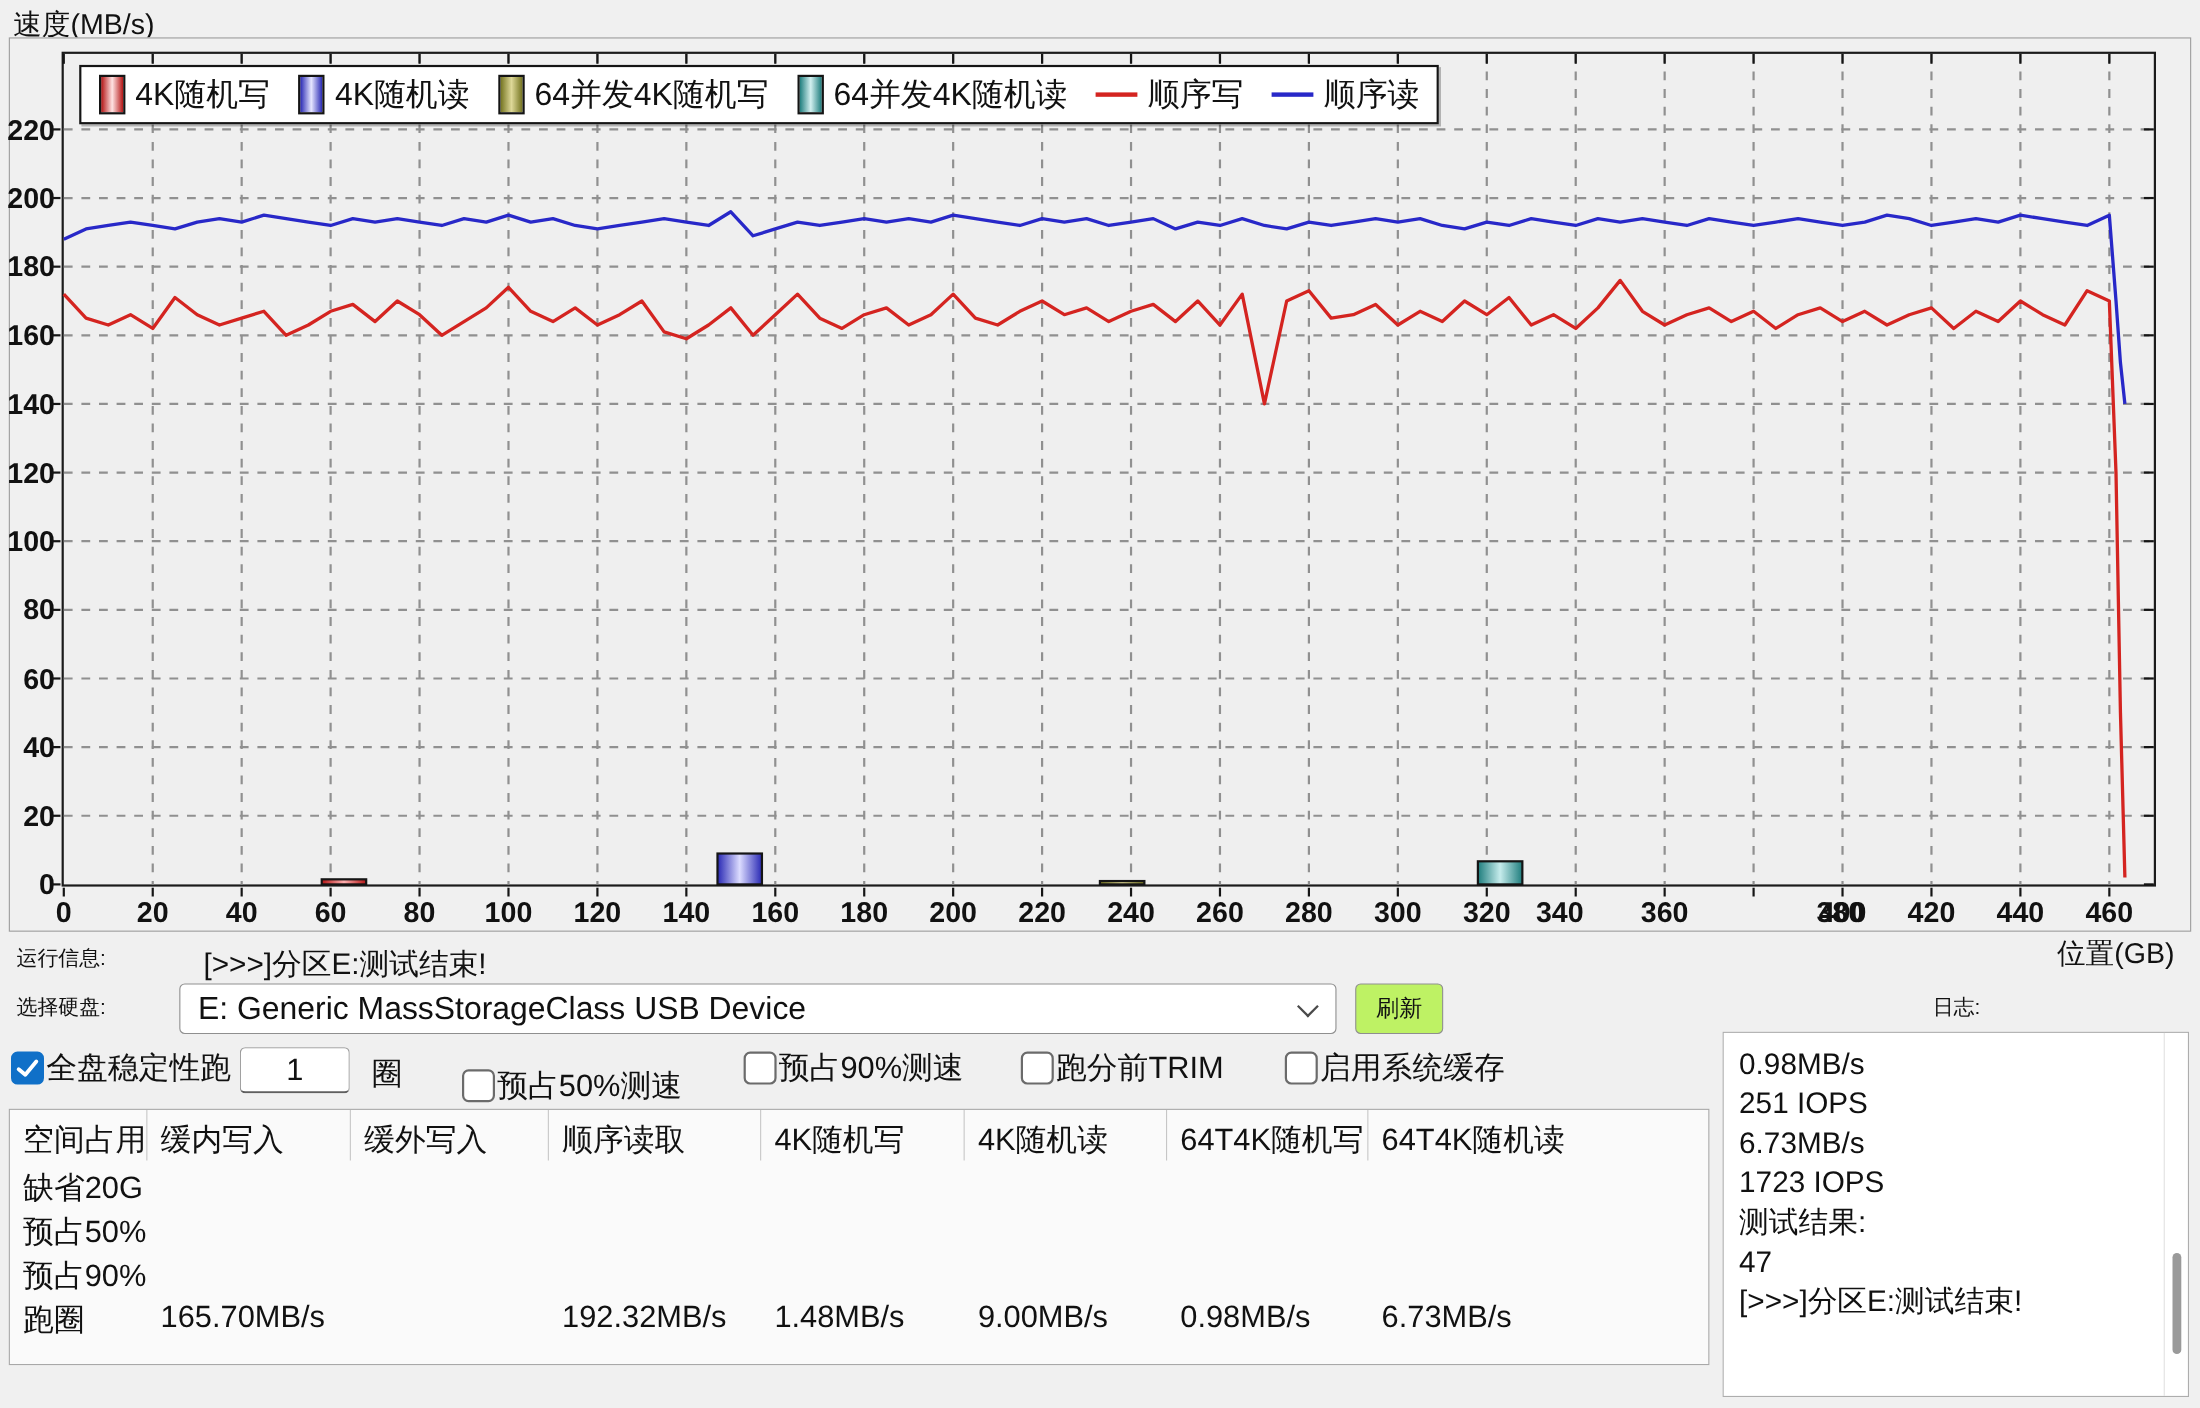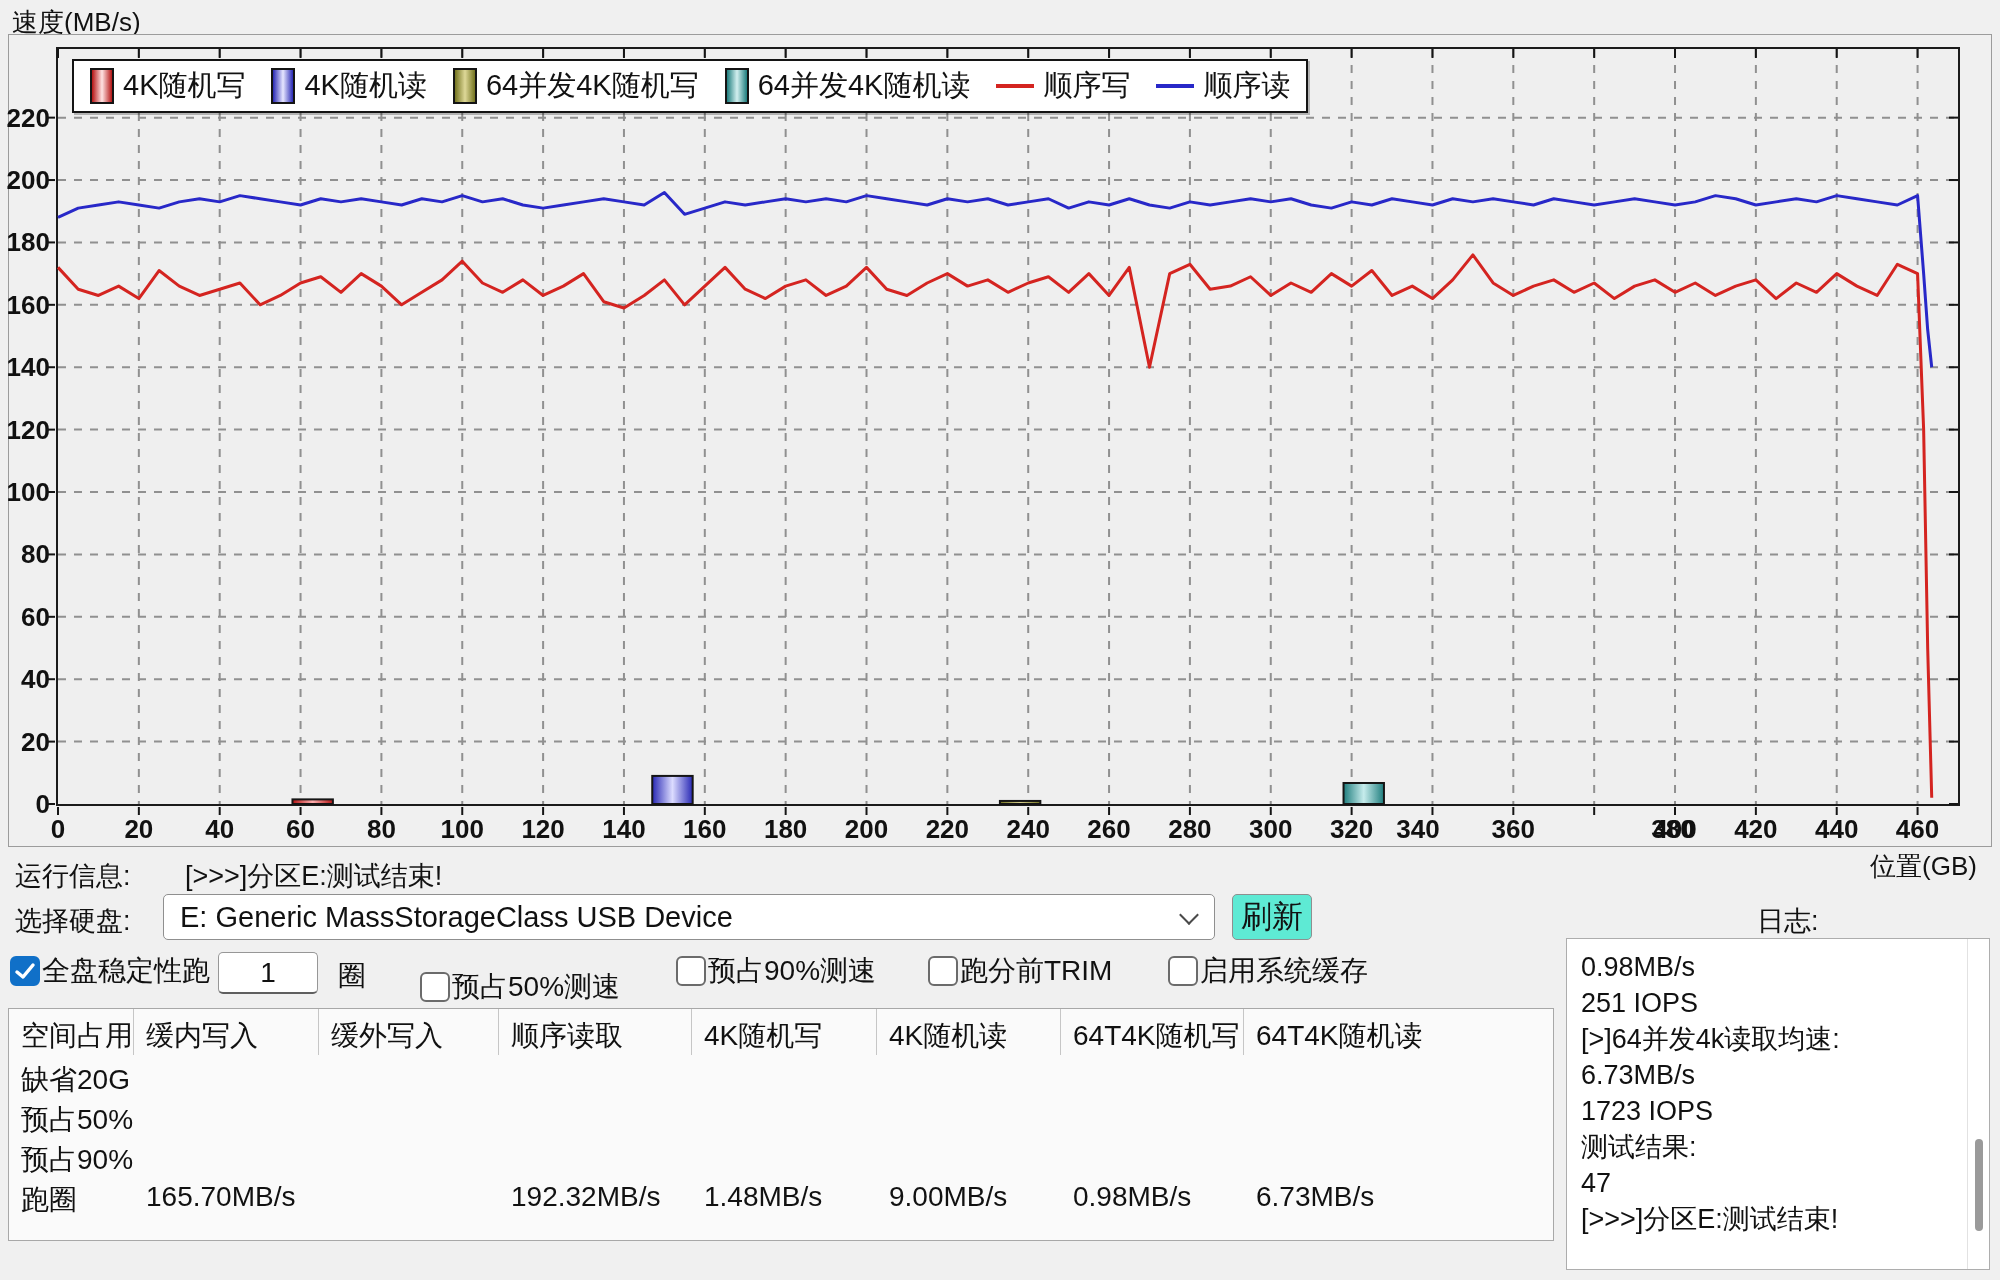--- a/index.html
+++ b/index.html
@@ -20,28 +20,28 @@
   .xtick { position:absolute; top:0; width:90px; margin-left:-45px; text-align:center; font-size:26px; font-weight:700; }
   .legend { position:absolute; left:14px; top:10px; display:flex; align-items:center; gap:26px;
     background:#ffffff; border:2px solid #141414; padding:5px 16px; box-shadow:2px 2px 0 rgba(0,0,0,.25); }
   .lg-item { display:flex; align-items:center; gap:9px; }
   .lg-bar { width:24px; height:36px; border:2px solid #141414; display:inline-block; }
   .lg-line { width:38px; height:4px; display:inline-block; }
   .lg-text { font-size:29px; white-space:nowrap; }
   .xtitle { left:1870px; top:849px; font-size:26px; }
 
   
-  .lbl { font-size:27px;text-align:right; }
+  .lbl { font-size:19px;text-align:right; }
   .run-label { left:15px; top:858px; }
   .run-value { left:185px; top:858px; font-size:27px; }
   .disk-label { left:15px; top:903px; }
   .combo { left:163px; top:894px; width:1052px; height:46px; background:#fff; border:1px solid #8f8f8f; border-radius:5px; }
   .combo-text { position:absolute; left:16px; top:0; line-height:44px; font-size:29px; white-space:nowrap; }
   .chev { position:absolute; right:18px; top:13px; width:14px; height:14px; border-right:2.5px solid #4a4a4a; border-bottom:2.5px solid #4a4a4a; transform:rotate(45deg); }
-  .refresh-btn { left:1232px; top:894px; width:80px; height:46px; background:#5eead4; border:1px solid #8f8f8f; border-radius:5px; font-size:31px; font-family:inherit; color:#111; }
+  .refresh-btn { left:1232px; top:894px; width:80px; height:46px; background:#bef264; border:1px solid #8f8f8f; border-radius:5px; font-size:21px; font-family:inherit; color:#111; }
   .log-label { left:1757px; top:903px; }
 
   
   .opts { left:0; top:950px; width:2000px; height:44px; }
   .opt-group { display:flex; align-items:center; gap:2px; top:2px; }
   .cb { width:30px; height:30px; border:2px solid #6b6b6b; border-radius:6px; background:#fff; display:inline-flex; align-items:center; justify-content:center; flex:none; }
   .cb.checked { background:var(--accent,#1070c8); border-color:var(--accent,#1070c8); }
   .opt-label { font-size:28px; white-space:nowrap; }
   .num-input { left:218px; top:2px; width:100px; height:42px; background:#fff; border:1px solid #979797; border-bottom:2px solid #5f5f5f; border-radius:5px; text-align:center; line-height:40px; font-size:28px; }
   .laps-unit { left:338px; top:7px; font-size:28px; }
@@ -358,21 +358,20 @@
       <div class="td">1.48MB/s</div>
       <div class="td">9.00MB/s</div>
       <div class="td">0.98MB/s</div>
       <div class="td">6.73MB/s</div>
     </div>
 
   <div class="abs log-panel">
     <div id="log-lines">
         <div class="log-line">0.98MB/s</div>
         <div class="log-line">251 IOPS</div>
-        <div class="log-line">[&gt;]64并发4k读取均速:</div>
         <div class="log-line">6.73MB/s</div>
         <div class="log-line">1723 IOPS</div>
         <div class="log-line">测试结果:</div>
         <div class="log-line">47</div>
         <div class="log-line">[&gt;&gt;&gt;]分区E:测试结束!</div>
       </div>
     <div class="scroll-track">
       <div class="scroll-thumb"></div>
     </div>
   </div>

